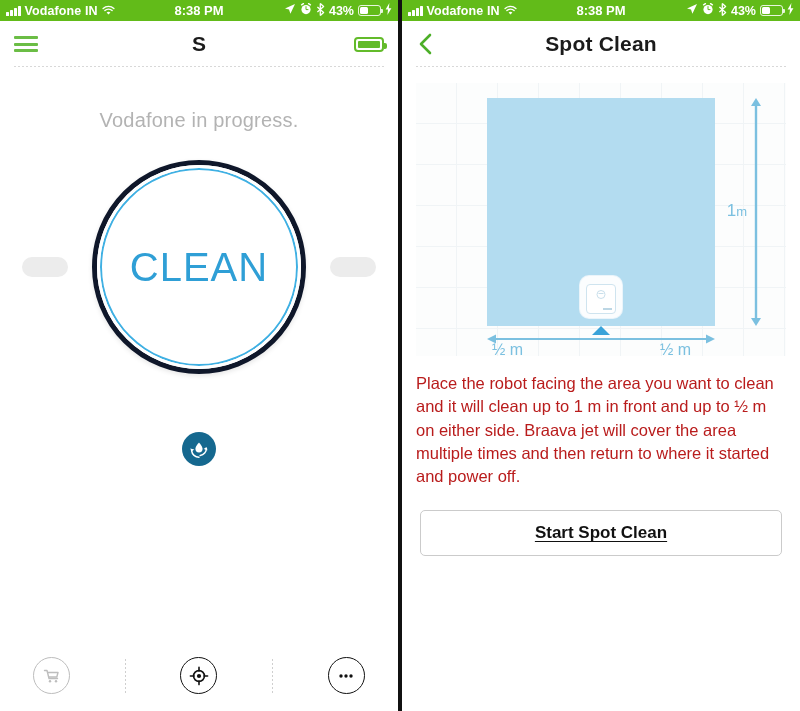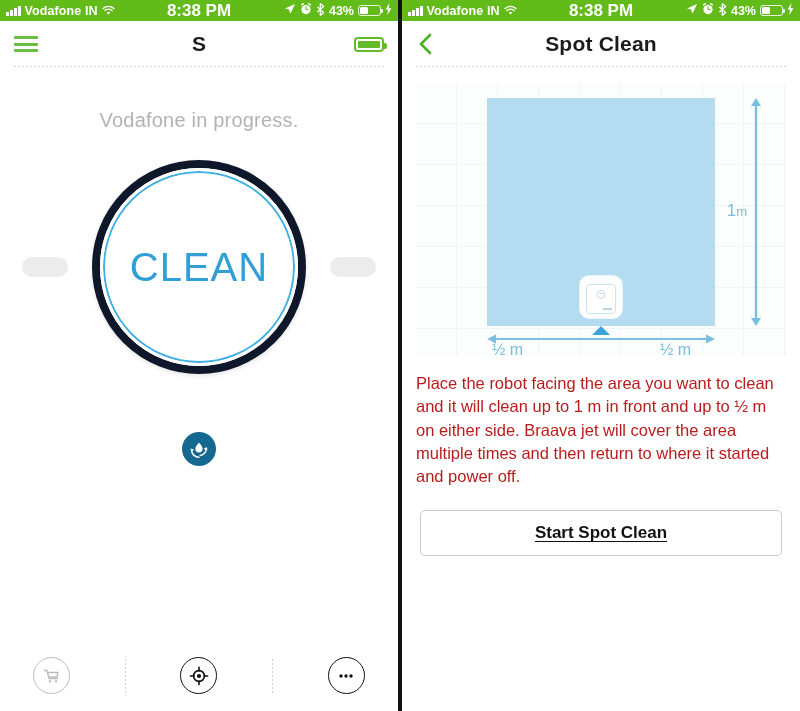--- a/index.html
+++ b/index.html
@@ -18,21 +18,21 @@
   .statusbar {
     height: 21px; width: 100%;
     background: #62bb19;
     display: flex; align-items: center;
     color: #ffffff;
     font-size: 12.5px; font-weight: bold;
     padding: 0 6px;
     position: relative;
   }
   .sb-left { display: flex; align-items: center; gap: 4px; }
-  .sb-center { position: absolute; left: 0; right: 0; text-align: center; font-size: 17px; font-weight: bold; pointer-events: none; }
+  .sb-center { position: absolute; left: 0; right: 0; text-align: center; font-size: 13px; font-weight: bold; pointer-events: none; }
   .sb-right { margin-left: auto; display: flex; align-items: center; gap: 4px; position: relative; z-index: 2; }
   .sig-bars { display: flex; align-items: flex-end; gap: 1.5px; height: 10px; }
   .sig-bars i { display: block; width: 2.5px; background: #fff; border-radius: 0.5px; }
   .sig-bars i:nth-child(1){ height: 4px; }
   .sig-bars i:nth-child(2){ height: 6px; }
   .sig-bars i:nth-child(3){ height: 8px; }
   .sig-bars i:nth-child(4){ height: 10px; }
   .carrier { font-size: 12.5px; font-weight: 600; letter-spacing: 0.1px; }
   .wifi-ico { width: 13px; height: 11px; position: relative; }
   .wifi-ico svg { display:block; }
@@ -87,21 +87,21 @@
 
   
   .status-msg {
     text-align: center; margin-top: 42px;
     font-size: 20px; color: #b3b3b3; font-weight: 400; letter-spacing: 0.2px;
   }
   .clean-area { position: relative; height: 320px; margin-top: 28px; }
   .clean-btn {
     position: absolute; left: 50%; top: 0; transform: translateX(-50%);
     width: 214px; height: 214px; border-radius: 50%;
-    border: 8px solid #0f172a;
+    border: 5px solid #0f172a;
     display: flex; align-items: center; justify-content: center;
     background: #ffffff; cursor: pointer;
     box-shadow: 0 2px 5px rgba(0,0,0,0.10);
   }
   .clean-btn-inner {
     width: 100%; height: 100%; border-radius: 50%;
     border: 3px solid #ffffff;
     box-shadow: inset 0 0 0 2px #3fb0e3;
     display: flex; align-items: center; justify-content: center;
   }

